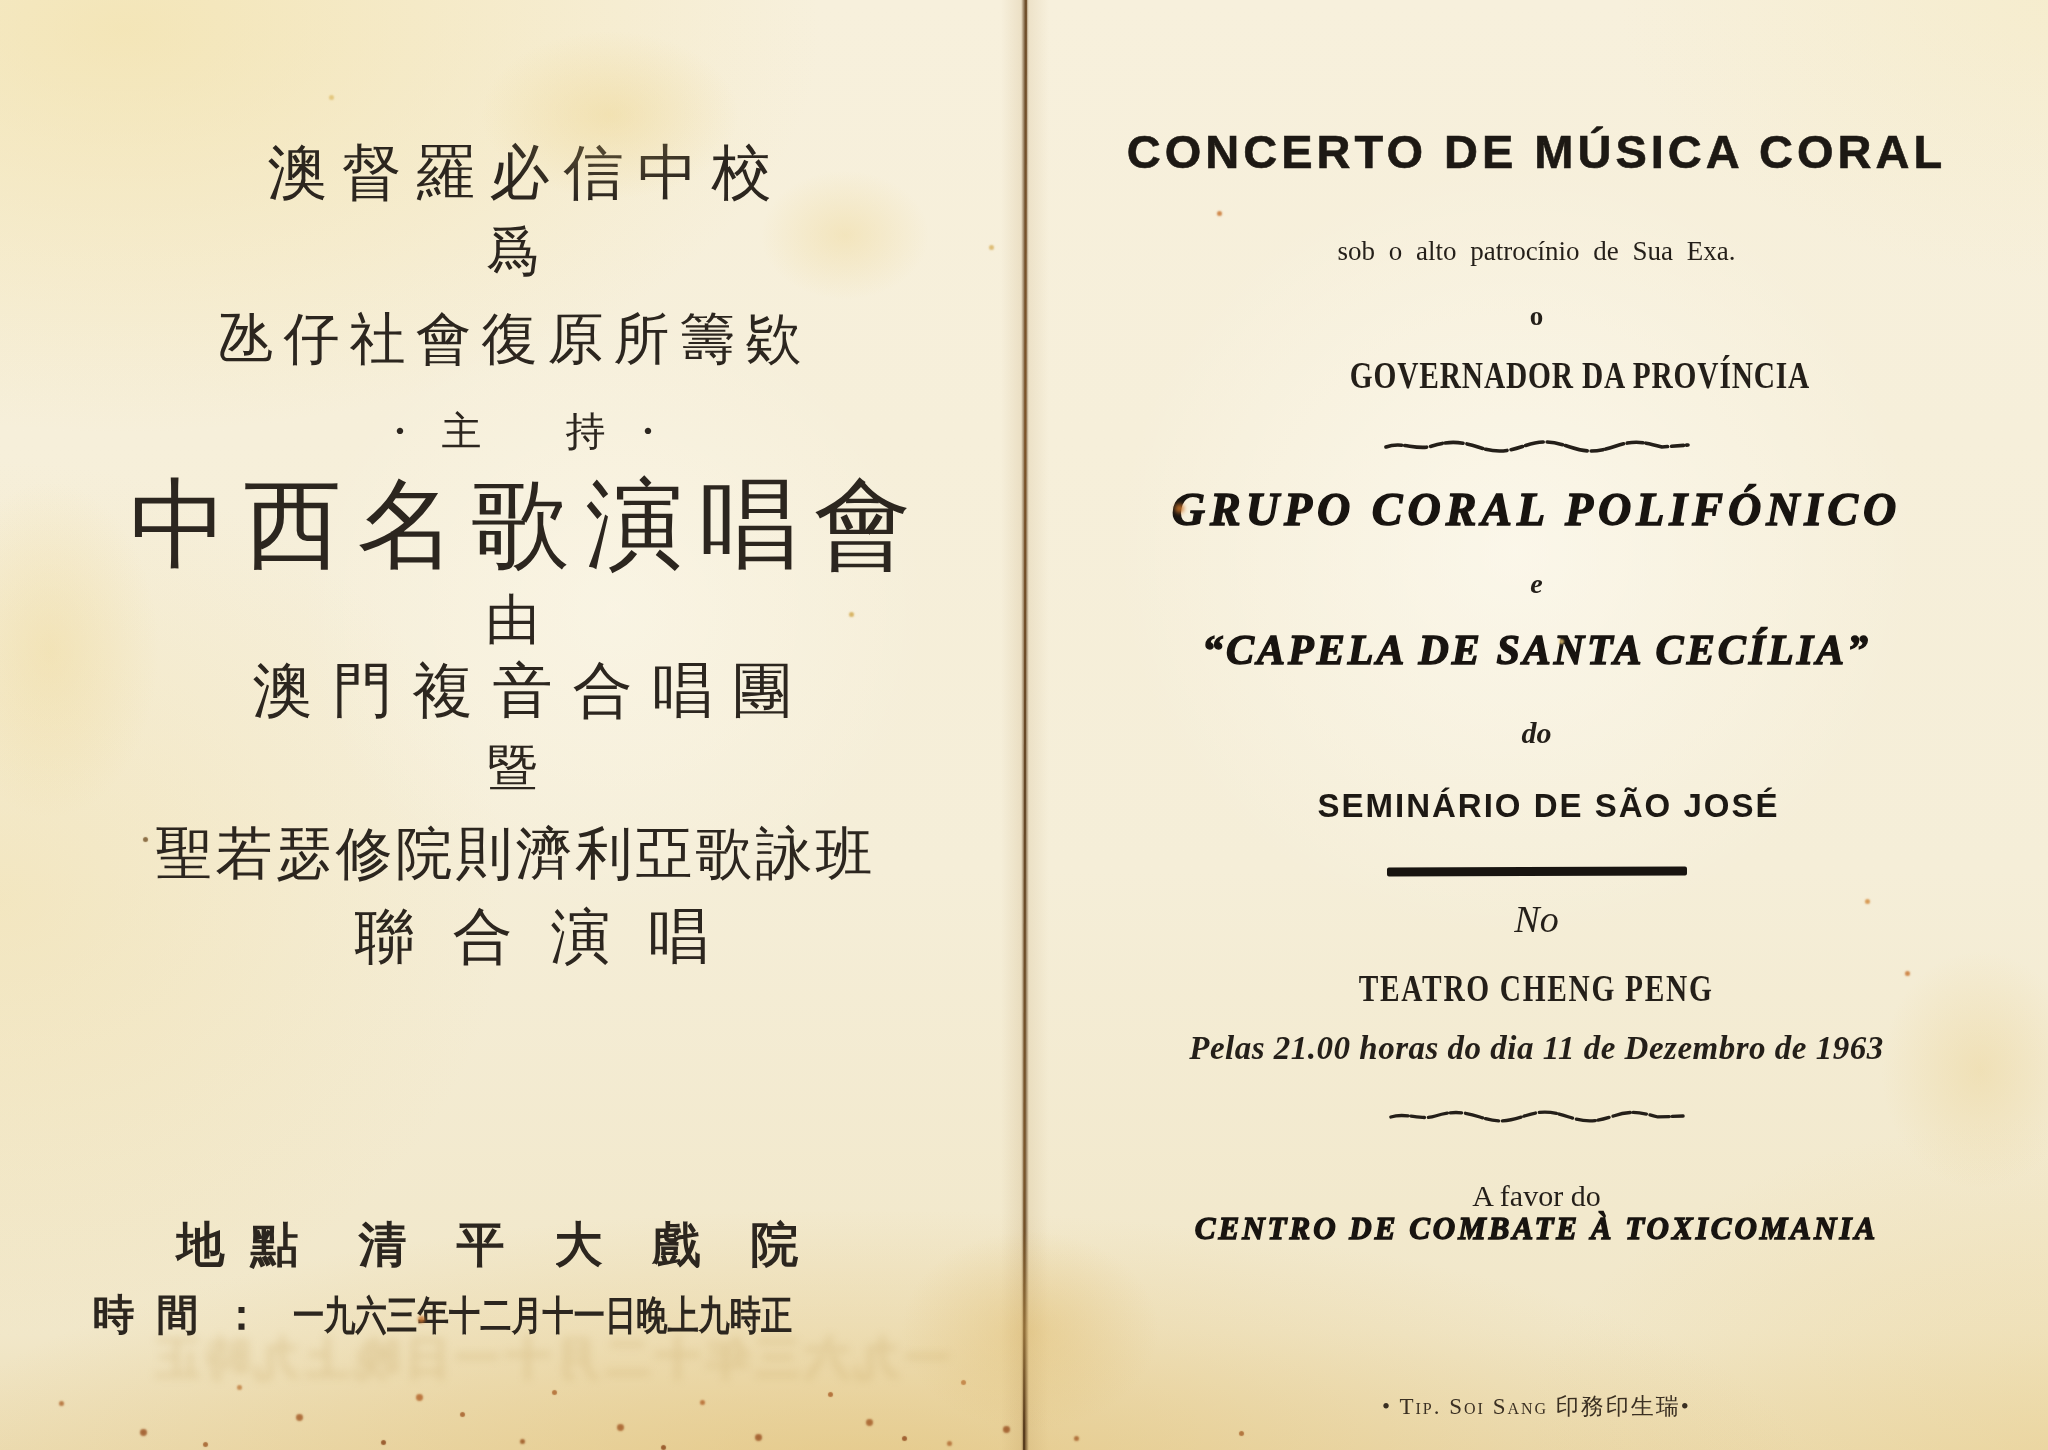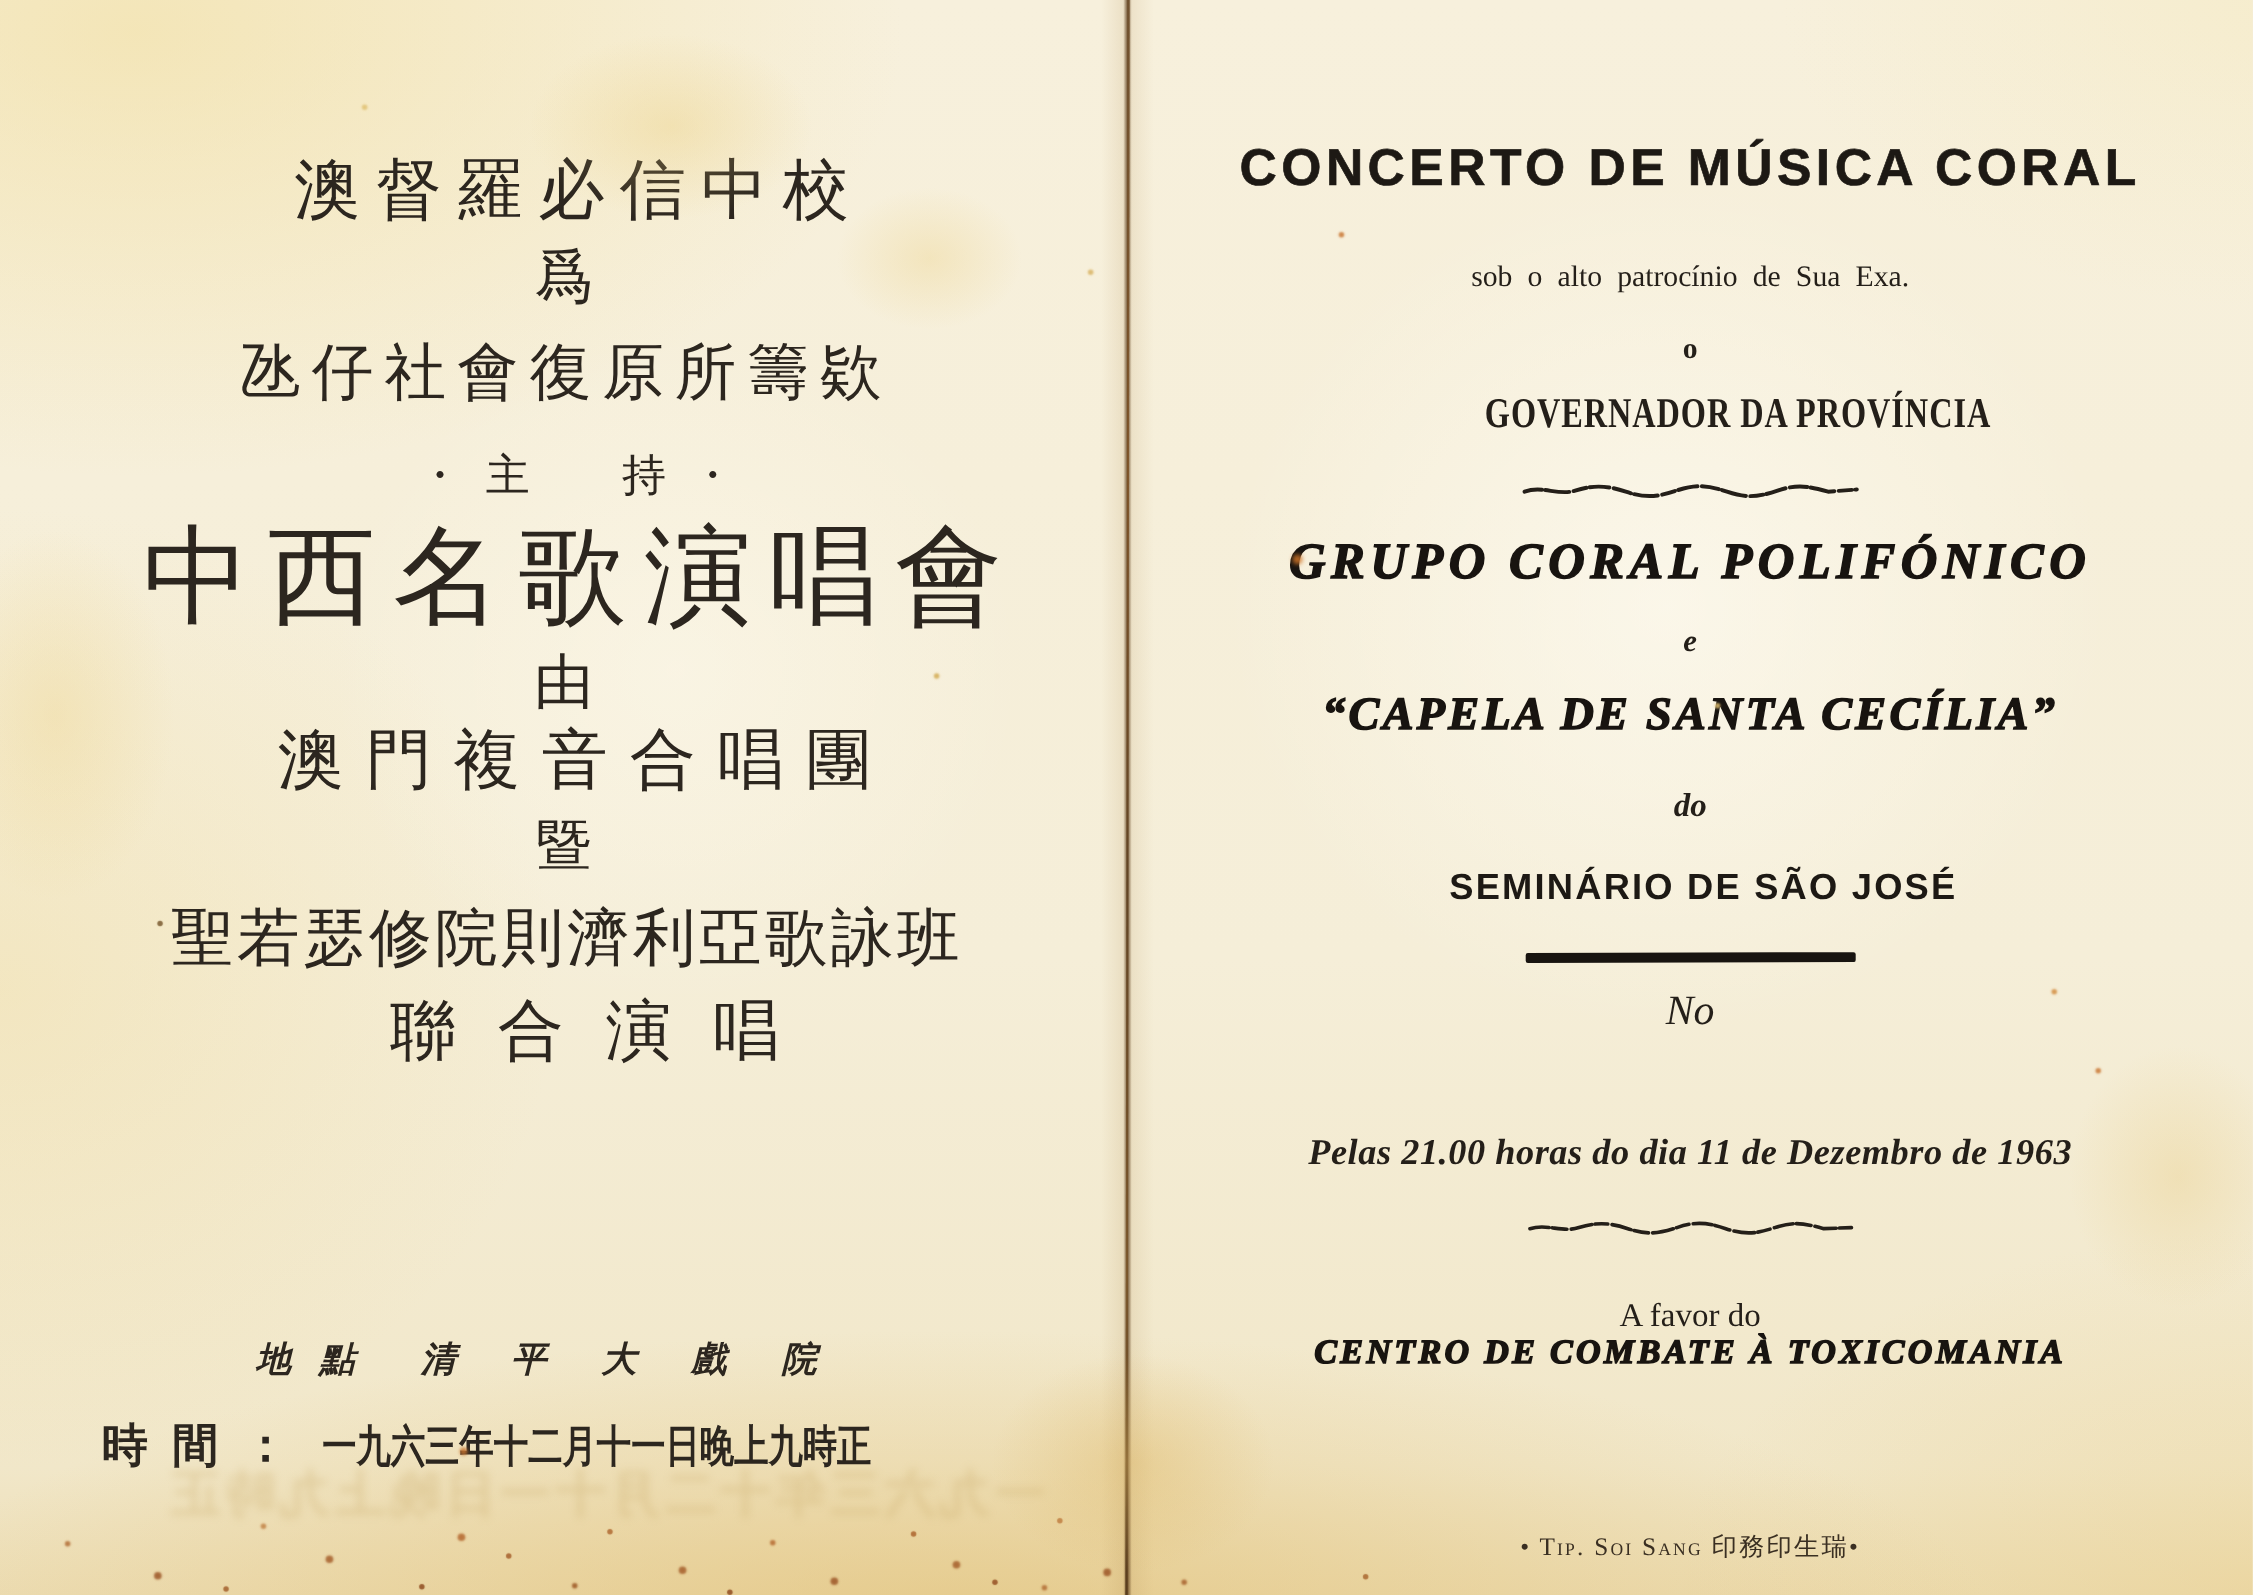--- a/index.html
+++ b/index.html
@@ -53,21 +53,21 @@
   .l-patron {top:140px;font-size:60px;letter-spacing:14px;padding-left:14px;}
   .l-for    {top:222px;font-size:54px;}
   .l-cause  {top:308px;font-size:56px;letter-spacing:10px;padding-left:2px;}
   .l-host   {top:410px;font-size:40px;letter-spacing:22px;padding-left:22px;}
   .l-title  {top:471px;font-size:98px;letter-spacing:16px;padding-left:16px;font-weight:bold;font-weight:500;}
   .l-by     {top:590px;font-size:54px;}
   .l-choir1 {top:658px;font-size:60px;letter-spacing:20px;padding-left:20px;}
   .l-and    {top:740px;font-size:50px;}
   .l-choir2 {top:822px;font-size:57px;letter-spacing:3px;padding-left:3px;}
   .l-joint  {top:904px;font-size:60px;letter-spacing:38px;padding-left:38px;}
-  .l-venue  {top:1218px;font-size:32px;font-weight:bold;font-style:italic;}
+  .l-venue  {top:1218px;font-size:48px;font-weight:bold;}
   .l-venue .lbl{letter-spacing:26px;margin-right:34px;}
   .l-venue .val{letter-spacing:50px;}
   .l-time   {top:1292px;font-size:42px;font-weight:bold;}
   .l-time .lbl{letter-spacing:22px;margin-right:8px;}
   .l-time .val{display:inline-block;transform:scaleX(.78);transform-origin:left center;font-size:40px;}
 
   
   .r-title{top:126px;font-family:"Liberation Sans","DejaVu Sans",sans-serif;
     font-weight:bold;font-size:47px;letter-spacing:4px;color:#1d1914;
     -webkit-text-stroke:.6px #1d1914;}
@@ -174,20 +174,23 @@
     </div>
     <div class="line fatitalic r-grupo">GRUPO CORAL POLIFÓNICO</div>
     <div class="line r-e">e</div>
     <div class="line fatitalic r-capela">“CAPELA DE SANTA CECÍLIA”</div>
     <div class="line r-do">do</div>
     <div class="line r-sem">SEMINÁRIO DE SÃO JOSÉ</div>
     <div class="rule-wrap rule-solid">
       <span class="solidbar"></span>
     </div>
     <div class="line r-no">No</div>
+    <div class="line r-teatro">
+      <span class="condensed">TEATRO CHENG PENG</span>
+    </div>
     <div class="line r-pelas">Pelas 21.00 horas do dia 11 de Dezembro de 1963</div>
     <div class="rule-wrap rule-squiggle2">
       <svg width="300" height="16" viewBox="0 0 310 16">
         <path d="M4 9 C 20 4, 34 13, 50 8 S 78 3, 96 9 S 124 14, 142 8 S 170 3, 188 9 S 216 14, 234 8 S 262 4, 280 9 L 306 8" fill="none" stroke="#241f19" stroke-width="3.4" stroke-dasharray="18 3 14 4 20 3 12 4" stroke-linecap="round"></path>
       </svg>
     </div>
     <div class="line r-favor">A favor do</div>
     <div class="line fatitalic r-centro">CENTRO DE COMBATE À TOXICOMANIA</div>
     <div class="line r-printer">• Tip. Soi Sang 印務印生瑞•</div>
   </div>

